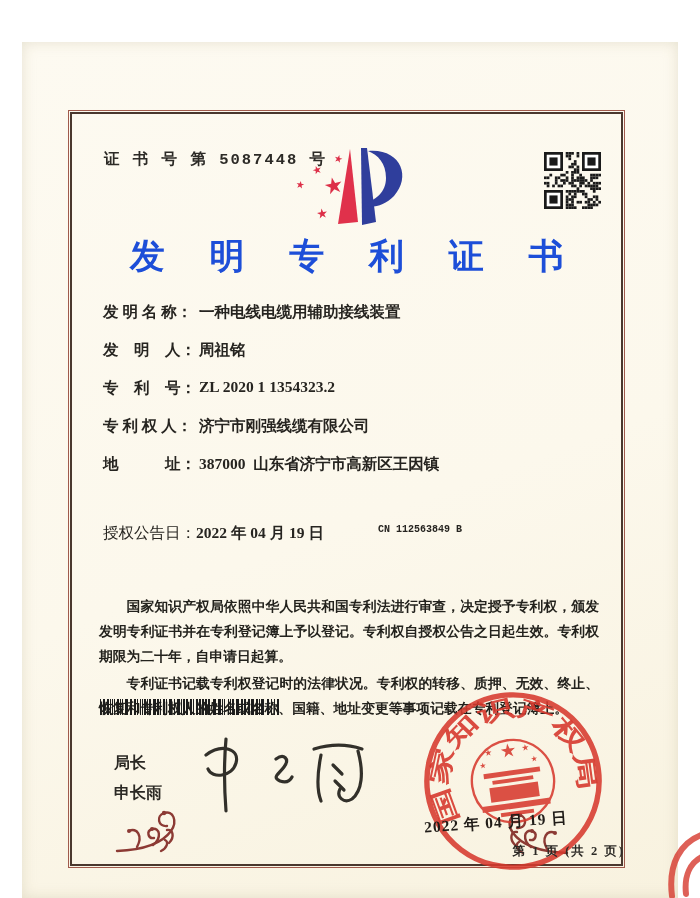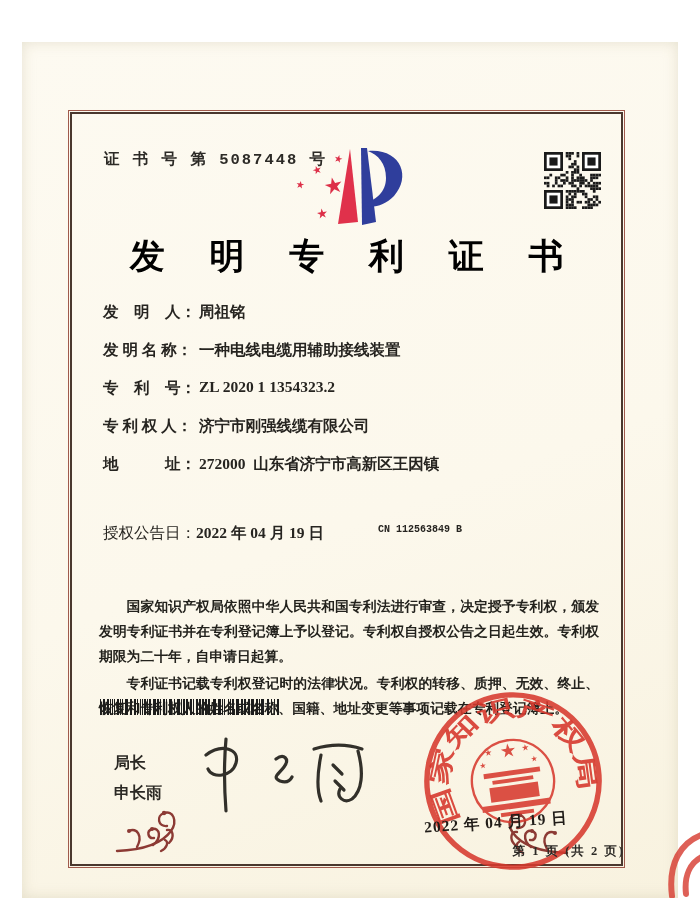--- a/index.html
+++ b/index.html
@@ -21,21 +21,21 @@
   .corner.br { right:55px; bottom:8px; }
 
   .cert-no { position:absolute; left:104px; top:149px; font-size:15.5px; font-weight:bold;
              letter-spacing:2px; color:#2c2a26;font-family:Liberation Mono, monospace; }
 
   .qr { position:absolute; left:544px; top:152px; width:57px; height:57px; }
 
   .logo { position:absolute; left:288px; top:146px; width:140px; height:90px; }
 
   .title { position:absolute; left:68px; top:233px; width:557px; text-align:center;
-           font-size:35px; font-weight:bold; color:#000000; letter-spacing:18px; text-indent:18px; }
+           font-size:35px; font-weight:bold; color:#1d4ed8; letter-spacing:18px; text-indent:18px; }
 
   .fields { position:absolute; left:103px; top:302px; display:flex; flex-direction:column; gap:16px; }
   .field-row { display:flex; height:22px; font-size:15.5px; color:#262420; }
   .field-label { font-weight:bold; min-width:96px; white-space:pre; }
   .field-value { font-weight:bold; white-space:pre; }
 
   .grant-row { position:absolute; left:103px; top:523px; width:480px; display:flex; font-size:15.5px; color:#262420; }
   .grant-date-label,.grant-no-label { font-weight:normal; white-space:pre; }
   .grant-date-value { font-weight:bold; margin-right:54px; white-space:pre; }
   .grant-no-value { font-weight:bold; font-family:"Liberation Mono","DejaVu Sans Mono",monospace; font-size:10px; padding-top:1px; }
@@ -250,38 +250,38 @@
       <text x="24" y="28" font-size="11" transform="rotate(-18 28 24)">★</text>
       <text x="8" y="42" font-size="10" transform="rotate(10 12 38)">★</text>
       <text x="28" y="72" font-size="13" transform="rotate(-8 33 66)">★</text>
     </g>
   </svg>
 
   <div class="title">发 明 专 利 证 书</div>
 
   <div class="fields">
     <div class="field-row">
+      <span class="field-label">发 明 名 称：</span>
+      <span class="field-value">一种电线电缆用辅助接线装置</span>
+    </div>
+    <div class="field-row">
       <span class="field-label">发　明　人：</span>
       <span class="field-value">周祖铭</span>
-    </div>
-    <div class="field-row">
-      <span class="field-label">发 明 名 称：</span>
-      <span class="field-value">一种电线电缆用辅助接线装置</span>
     </div>
     <div class="field-row">
       <span class="field-label">专　利　号：</span>
       <span class="field-value">ZL 2020 1 1354323.2</span>
     </div>
     <div class="field-row">
       <span class="field-label">专 利 权 人：</span>
       <span class="field-value">济宁市刚强线缆有限公司</span>
     </div>
     <div class="field-row">
       <span class="field-label">地　　　址：</span>
-      <span class="field-value">272000  山东省济宁市高新区王因镇</span>
+      <span class="field-value">387000  山东省济宁市高新区王因镇</span>
     </div>
   </div>
 
   <div class="grant-row">
     <span class="grant-date-label">授权公告日：</span>
     <span class="grant-date-value">2022 年 04 月 19 日</span>
     <span class="grant-no-value">CN 112563849 B</span>
   </div>
 
   <div class="paras">

